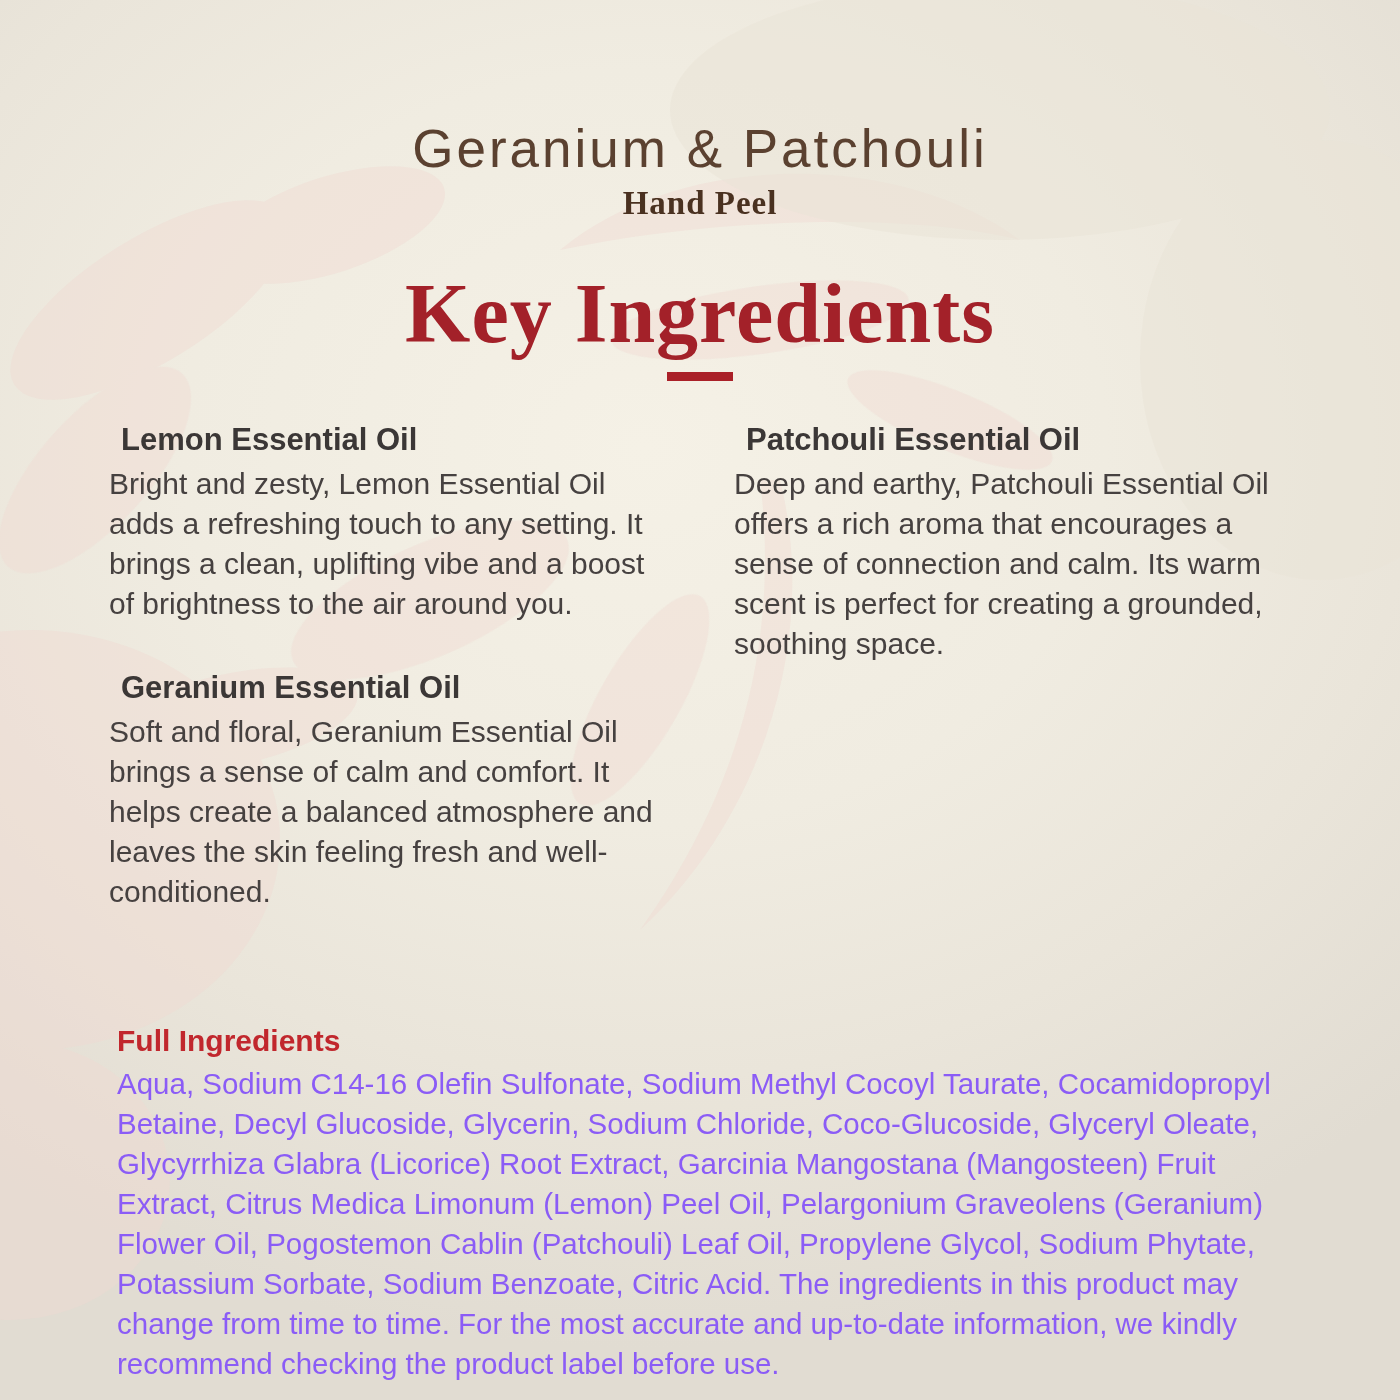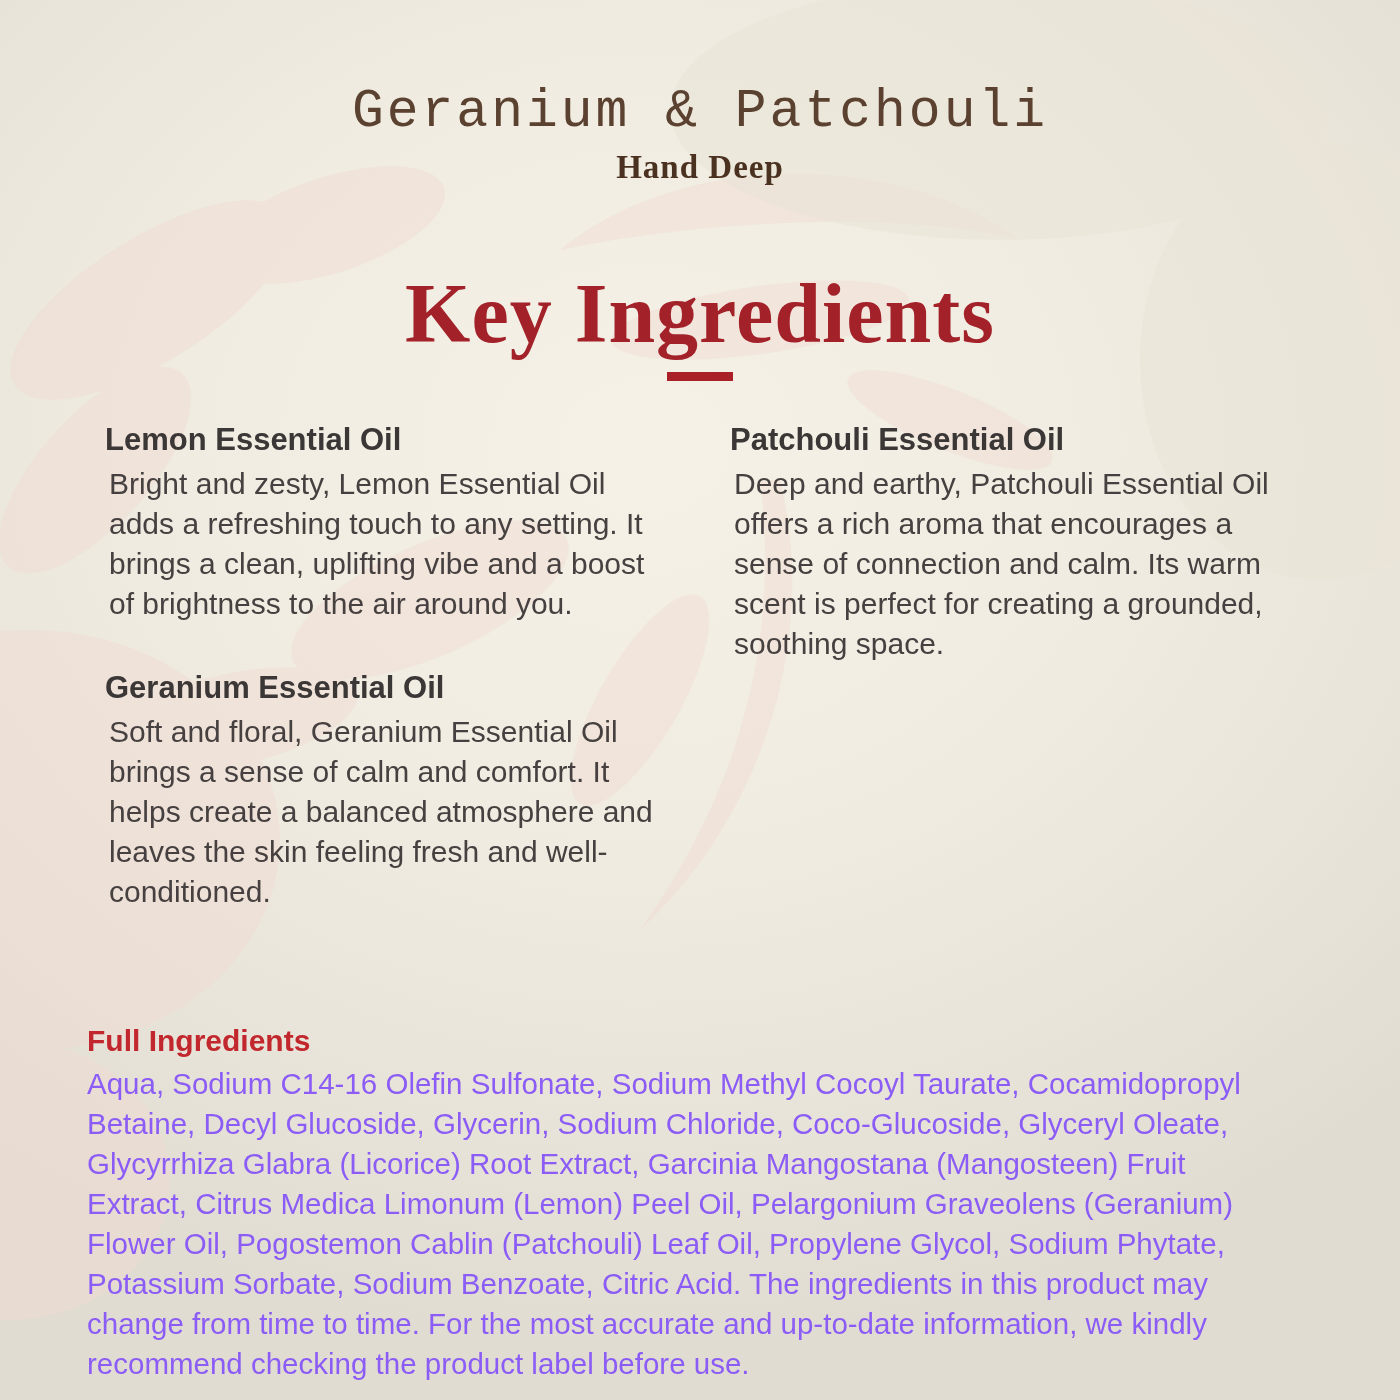--- a/index.html
+++ b/index.html
@@ -27,26 +27,27 @@
   }
 
   .header {
     position: absolute;
     top: 86px;
     left: 0;
     width: 100%;
     text-align: center;
   }
   .brand-title {
-    font-family: Liberation Mono, monospace;
+    font-family: Liberation Sans, sans-serif;
     font-weight: 400;
     font-size: 53px;
     letter-spacing: 3px;
     color: #5b4130;
     line-height: 1.0;
+    margin-top: 36px;
   }
   .brand-sub {
     margin-top: 10px;
     font-family: "Liberation Serif", serif;
     font-weight: 700;
     font-size: 33px;
     letter-spacing: 1px;
     color: #4a3120;
   }
 
@@ -79,37 +80,37 @@
     top: 420px;
     left: 105px;
     width: 1190px;
     display: flex;
     gap: 60px;
   }
   .col { width: 565px; flex: 0 0 565px; }
 
   .ing-section + .ing-section { margin-top: 44px; }
   .ing-name {
-    margin: 0 0 4px 0;
+    margin: 0 0 4px 16px;
     font-size: 31px;
     font-weight: 700;
     color: #3b3736;
     line-height: 40px;
   }
   .ing-desc {
     margin: 4px;
     font-size: 30px;
     line-height: 40px;
     color: #464140;
   }
 
   .full-block {
     position: absolute;
     top: 1022px;
-    left: 87px;
+    left: 117px;
     width: 1195px;
   }
   .full-heading {
     margin: 0 0 4px 0;
     font-size: 30px;
     font-weight: 700;
     color: #c1272d;
     line-height: 38px;
   }
   .full-text {
@@ -147,21 +148,21 @@
 
     <ellipse cx="1000" cy="110" rx="330" ry="130"></ellipse>
     <ellipse cx="1320" cy="360" rx="180" ry="220"></ellipse>
   </g>
 </svg>
 
 <div class="content">
 
   <div class="header">
     <div class="brand-title">Geranium &amp; Patchouli</div>
-    <div class="brand-sub">Hand Deep</div>
+    <div class="brand-sub">Hand Peel</div>
   </div>
 
   <div class="key-heading">Key Ingredients</div>
 
   <div class="divider"></div>
 
   <div class="columns">
     <div class="col">
 
       <div class="ing-section">

